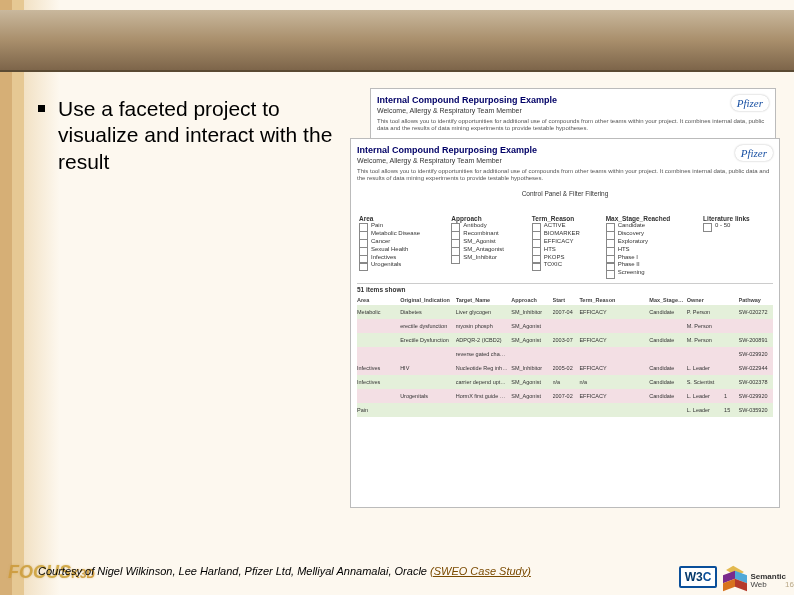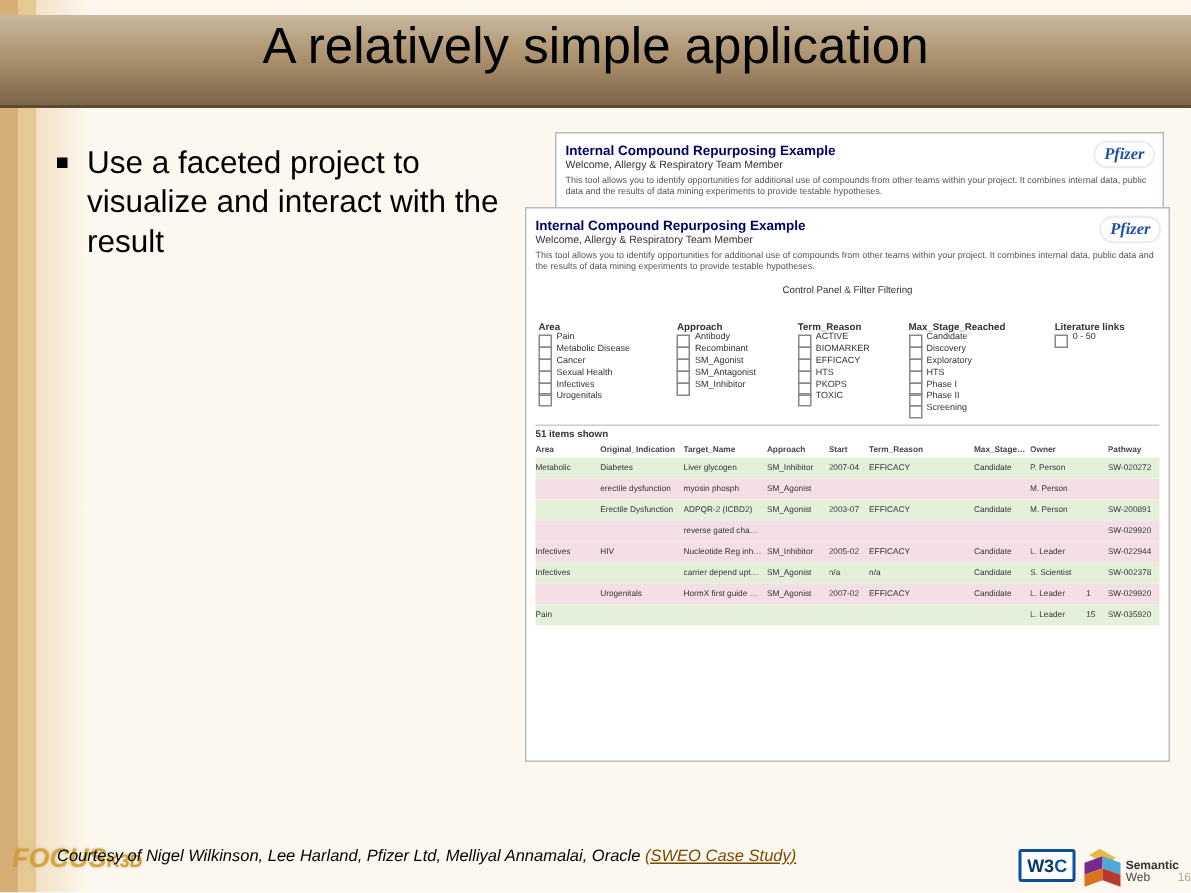--- a/index.html
+++ b/index.html
@@ -15,21 +15,21 @@
 .bullets ul{list-style:none;margin:0;padding:0}
 .bullets li{position:relative;padding-left:20px;margin-bottom:28px;font-size:21px;line-height:1.25;font-family:Arial,Helvetica,sans-serif;color:#000}
 .bullets li:before{content:"";position:absolute;left:0;top:9px;width:7px;height:7px;background:#000}
 .figure-back,.figure-front{position:absolute;background:#fff;border:1px solid #bbb;padding:6px;box-sizing:border-box;font-size:7px;color:#333}
 .figure-back{top:88px;left:370px;width:406px;height:102px}
 .figure-front{top:138px;left:350px;width:430px;height:370px}
 .fig-head{display:flex;justify-content:space-between;align-items:flex-start}
 .fig-title{font-size:9px;font-weight:bold;color:#006}
 .fig-sub{font-size:7px;color:#333;margin:2px 0 4px}
 .fig-desc{font-size:6px;color:#555;line-height:1.2}
-.pfizer{display:inline-block;padding:2px 6px;background:#fff;border-radius:10px;box-shadow:0 0 2px rgba(0,0,0,.3);font-family:Georgia,serif;font-style:italic;font-weight:bold;color:#1b52a4;font-size:11px}
+.pfizer{display:inline-block;padding:2px 6px;background:#fff;border-radius:10px;box-shadow:0 0 2px rgba(0,0,0,.3);font-family:Georgia,serif;font-style:italic;font-weight:normal;color:#1b52a4;font-size:11px}
 .filter-table{margin-top:18px;margin-bottom:6px;width:100%;font-size:6px;border-collapse:collapse}
 .filter-table td{vertical-align:top;padding:0 2px}
 .filter-table .hd{font-weight:bold;font-size:6.5px}
 .filter-table li{list-style:none;position:relative;padding-left:12px;line-height:1.3}
 .filter-table li:before{content:"";position:absolute;left:0;top:1px;width:7px;height:7px;border:1px solid #888}
 .results{margin-top:6px;border-top:1px solid #ccc}
 .results .rhead{display:flex;font-size:5.5px;font-weight:bold;color:#444;padding:2px 0;gap:3px}
 .results .rhead span,.results .row span{display:inline-block;overflow:hidden;white-space:nowrap;text-overflow:ellipsis}
 .results .row{display:flex;font-size:5.5px;padding:4px 0;gap:3px}
 .c0{width:42px}.c1{width:55px}.c2{width:55px}.c3{width:40px}.c4{width:25px}.c5{width:70px}.c6{width:36px}.c7{width:36px}.c8{width:12px}.c9{width:36px}
@@ -55,21 +55,20 @@
   text-shadow:0 0 2px rgba(200,160,80,.5)}
 .focus-logo .k{font-size:12px;font-style:normal}
 .pagenum{position:absolute;bottom:6px;right:0;font-size:8px;color:#b8a887}
 </style>
 </head>
 <body>
 
 <div class="slide">
 
   <div class="title-band"></div>
-  <div class="title">A relatively simple application</div>
 
   <div class="bullets">
     <ul>
       <li>Use a faceted project to visualize and interact with the result</li>
     </ul>
   </div>
 
   <div class="figure-back">
     <div class="fig-head">
       <div>

